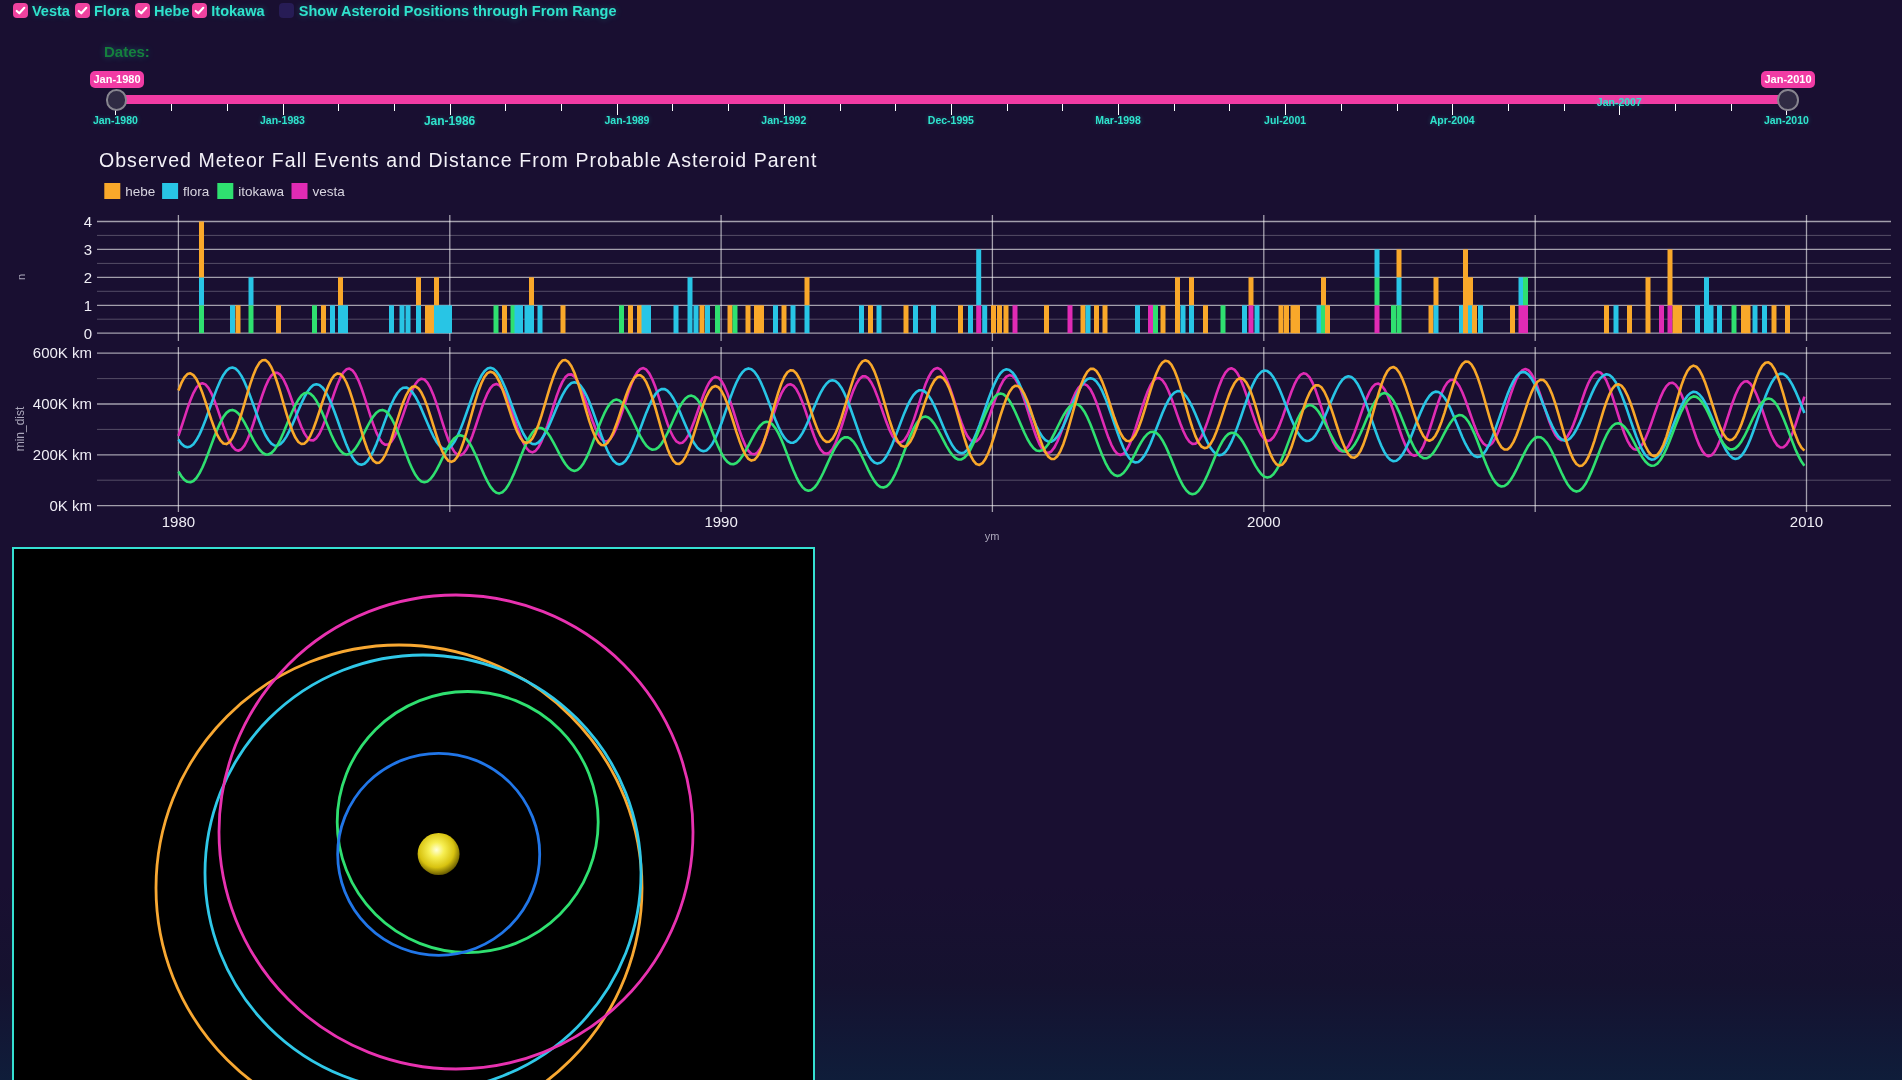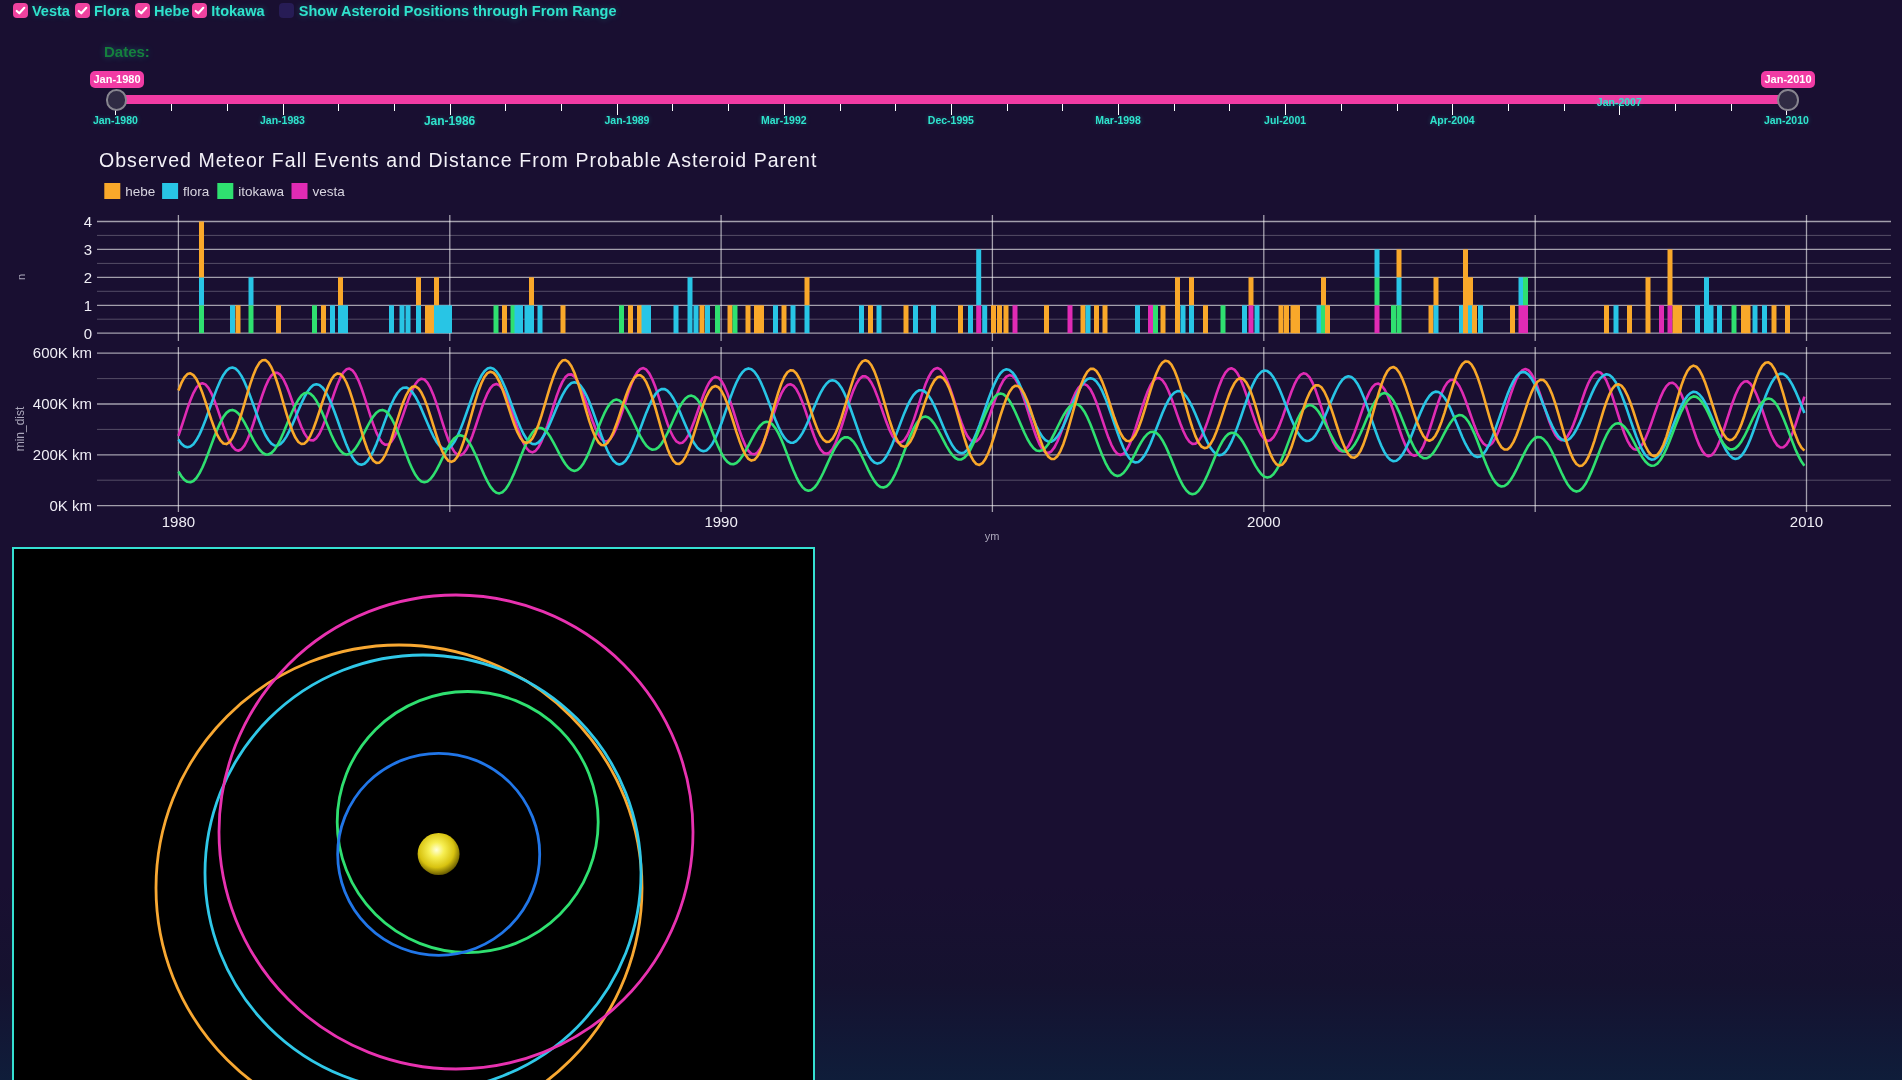--- a/index.html
+++ b/index.html
@@ -255,21 +255,21 @@
 <div style="position:absolute;left:393.9px;top:104px;width:1px;height:7px;background:#fff"></div>
 <div style="position:absolute;left:449.6px;top:104px;width:1px;height:11px;background:#fff"></div>
 <div style="position:absolute;left:409.6px;top:114px;width:80px;text-align:center;font-size:12px;font-weight:bold;color:#2fe2cc;text-shadow:0 0 5px rgba(47,226,204,0.3)">Jan-1986</div>
 <div style="position:absolute;left:505.3px;top:104px;width:1px;height:7px;background:#fff"></div>
 <div style="position:absolute;left:561.0px;top:104px;width:1px;height:7px;background:#fff"></div>
 <div style="position:absolute;left:616.7px;top:104px;width:1px;height:11px;background:#fff"></div>
 <div style="position:absolute;left:587px;top:114px;width:80px;text-align:center;font-size:10.5px;font-weight:bold;color:#2fe2cc;text-shadow:0 0 5px rgba(47,226,204,0.3)">Jan-1989</div>
 <div style="position:absolute;left:672.4px;top:104px;width:1px;height:7px;background:#fff"></div>
 <div style="position:absolute;left:728.1px;top:104px;width:1px;height:7px;background:#fff"></div>
 <div style="position:absolute;left:783.8px;top:104px;width:1px;height:11px;background:#fff"></div>
-<div style="position:absolute;left:743.8px;top:114px;width:80px;text-align:center;font-size:10.5px;font-weight:bold;color:#2fe2cc;text-shadow:0 0 5px rgba(47,226,204,0.3)">Mar-1992</div>
+<div style="position:absolute;left:743.8px;top:114px;width:80px;text-align:center;font-size:10.5px;font-weight:bold;color:#2fe2cc;text-shadow:0 0 5px rgba(47,226,204,0.3)">Jan-1992</div>
 <div style="position:absolute;left:839.5px;top:104px;width:1px;height:7px;background:#fff"></div>
 <div style="position:absolute;left:895.2px;top:104px;width:1px;height:7px;background:#fff"></div>
 <div style="position:absolute;left:950.9px;top:104px;width:1px;height:11px;background:#fff"></div>
 <div style="position:absolute;left:910.9px;top:114px;width:80px;text-align:center;font-size:10.5px;font-weight:bold;color:#2fe2cc;text-shadow:0 0 5px rgba(47,226,204,0.3)">Dec-1995</div>
 <div style="position:absolute;left:1006.6px;top:104px;width:1px;height:7px;background:#fff"></div>
 <div style="position:absolute;left:1062.3px;top:104px;width:1px;height:7px;background:#fff"></div>
 <div style="position:absolute;left:1118.0px;top:104px;width:1px;height:11px;background:#fff"></div>
 <div style="position:absolute;left:1078.0px;top:114px;width:80px;text-align:center;font-size:10.5px;font-weight:bold;color:#2fe2cc;text-shadow:0 0 5px rgba(47,226,204,0.3)">Mar-1998</div>
 <div style="position:absolute;left:1173.7px;top:104px;width:1px;height:7px;background:#fff"></div>
 <div style="position:absolute;left:1229.4px;top:104px;width:1px;height:7px;background:#fff"></div>

